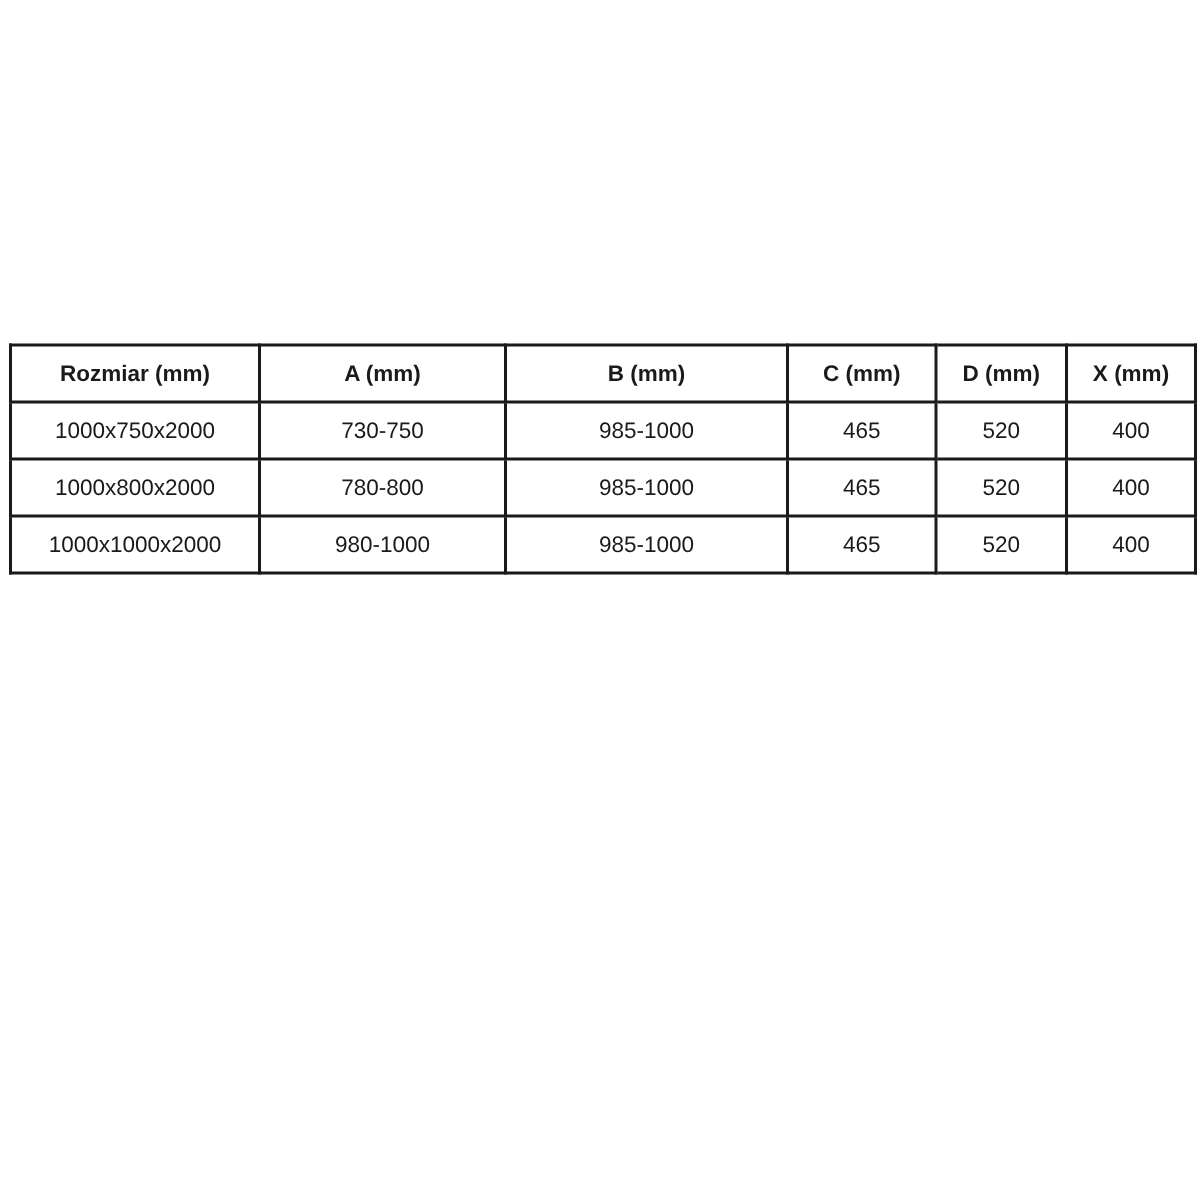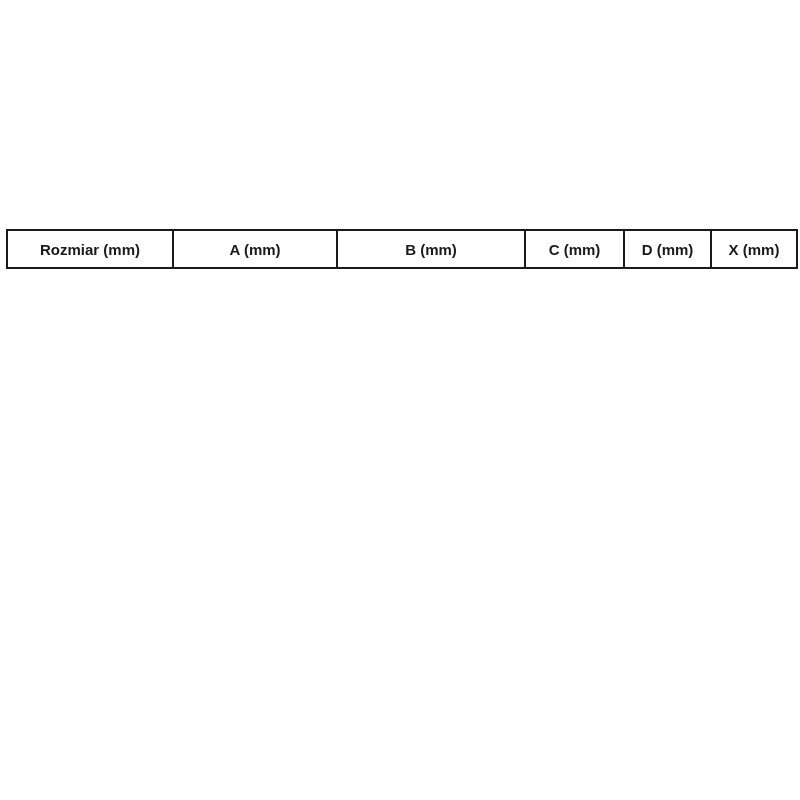--- a/index.html
+++ b/index.html
@@ -59,15 +59,39 @@
       <tr>
         <th>Rozmiar (mm)</th>
         <th>A (mm)</th>
         <th>B (mm)</th>
         <th>C (mm)</th>
         <th>D (mm)</th>
         <th>X (mm)</th>
       </tr>
     </thead>
     <tbody id="table-body">
+        <tr>
+          <td>1000x750x2000</td>
+          <td>730-750</td>
+          <td>985-1000</td>
+          <td>465</td>
+          <td>520</td>
+          <td>400</td>
+        </tr>
+        <tr>
+          <td>1000x800x2000</td>
+          <td>780-800</td>
+          <td>985-1000</td>
+          <td>465</td>
+          <td>520</td>
+          <td>400</td>
+        </tr>
+        <tr>
+          <td>1000x1000x2000</td>
+          <td>980-1000</td>
+          <td>985-1000</td>
+          <td>465</td>
+          <td>520</td>
+          <td>400</td>
+        </tr>
       </tbody>
   </table>
 </div>
 
 </body></html>

